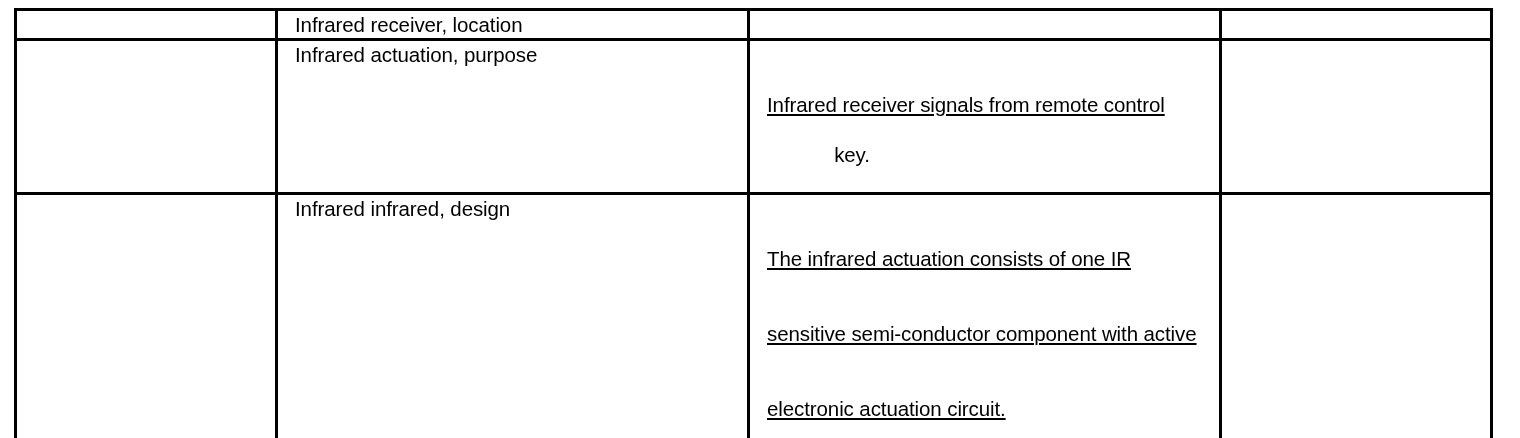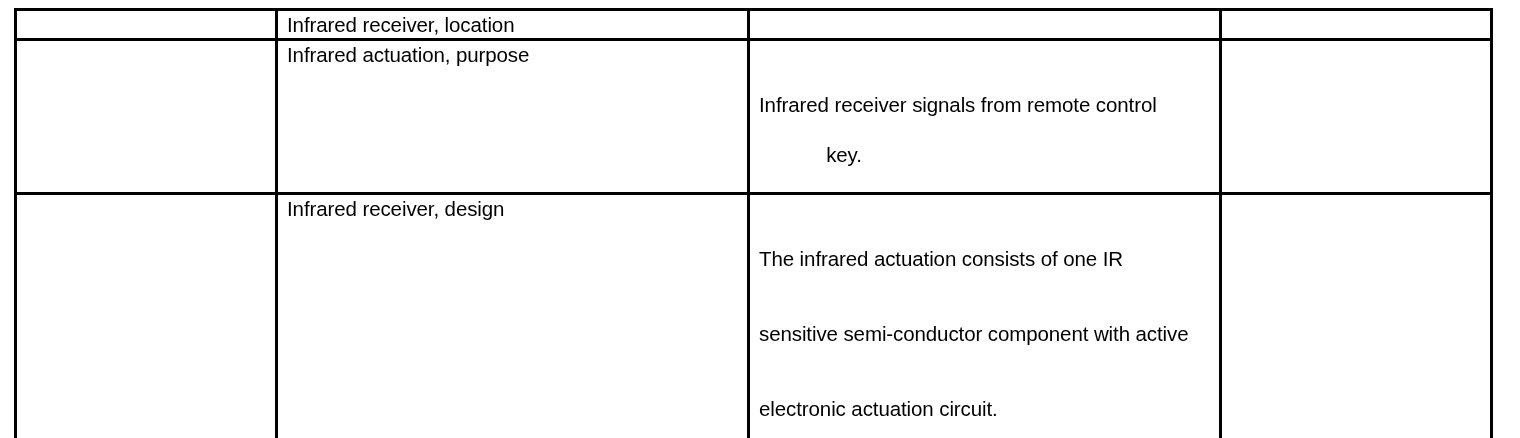--- a/index.html
+++ b/index.html
@@ -44,34 +44,34 @@
   col.c1 { width: 261px; }
   col.c2 { width: 472px; }
   col.c3 { width: 472px; }
   col.c4 { width: 271px; }
 
   
   .cell-text {
     font-size: 20.5px;
     line-height: 25px;
     letter-spacing: -0.1px;
-    padding: 1px 0 0 9px;
+    padding: 1px 0 0 17px;
     white-space: pre-wrap;
     word-spacing: 0px;
   }
 
   .cell-empty { padding: 0; }
 
   
   .h-r1 { height: 27px; }
   .h-r2 { height: 49px; }
   .h-r3 { height: 147px; }
 
   
-  .bleed { display: block; white-space: nowrap; overflow: visible; }
+  .bleed { display: block; white-space: nowrap; overflow: visible; text-decoration: underline; }
 </style>
 </head>
 <body>
 
 <div class="page">
 
   <table class="doc-table">
     <colgroup>
       <col class="c1">
         <col class="c2">
@@ -111,21 +111,21 @@
         <td>
           <div class="cell-text cell-empty"></div>
         </td>
       </tr>
 
       <tr>
         <td class="h-r3">
           <div class="cell-text cell-empty"></div>
         </td>
         <td>
-          <div class="cell-text">Infrared receiver, design</div>
+          <div class="cell-text">Infrared infrared, design</div>
         </td>
         <td>
           <div class="cell-text">
             <span class="bleed">The infrared actuation consists of one IR</span>
             <span class="bleed">sensitive semi-conductor component with active</span>
             <span class="bleed">electronic actuation circuit.</span>
             
             
           </div>
         </td>

